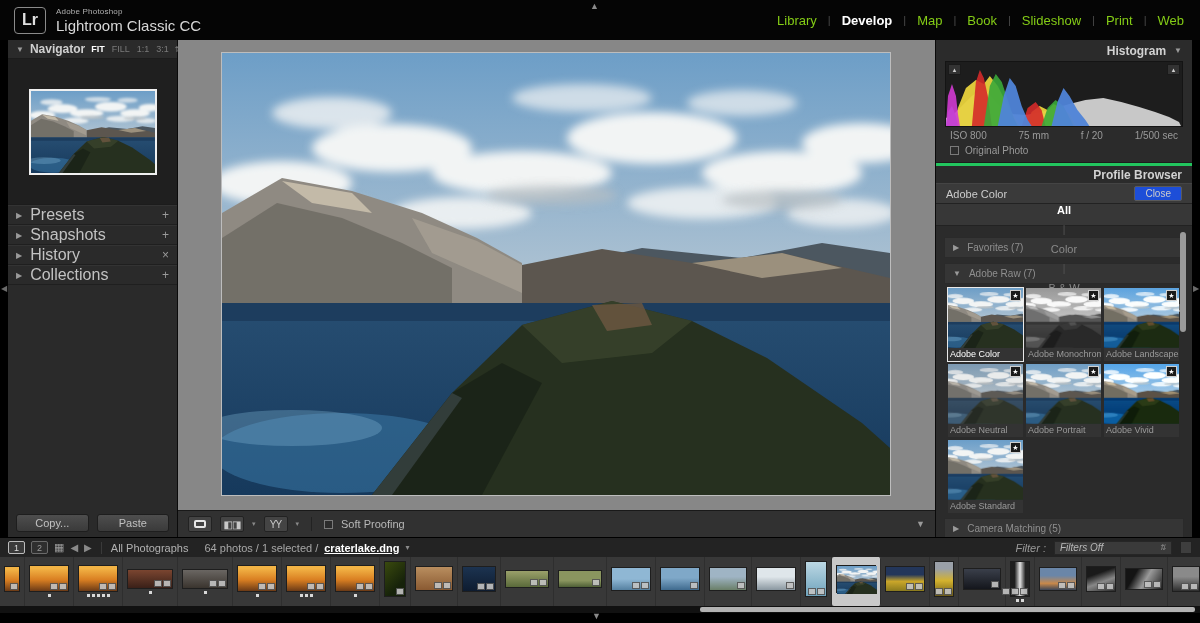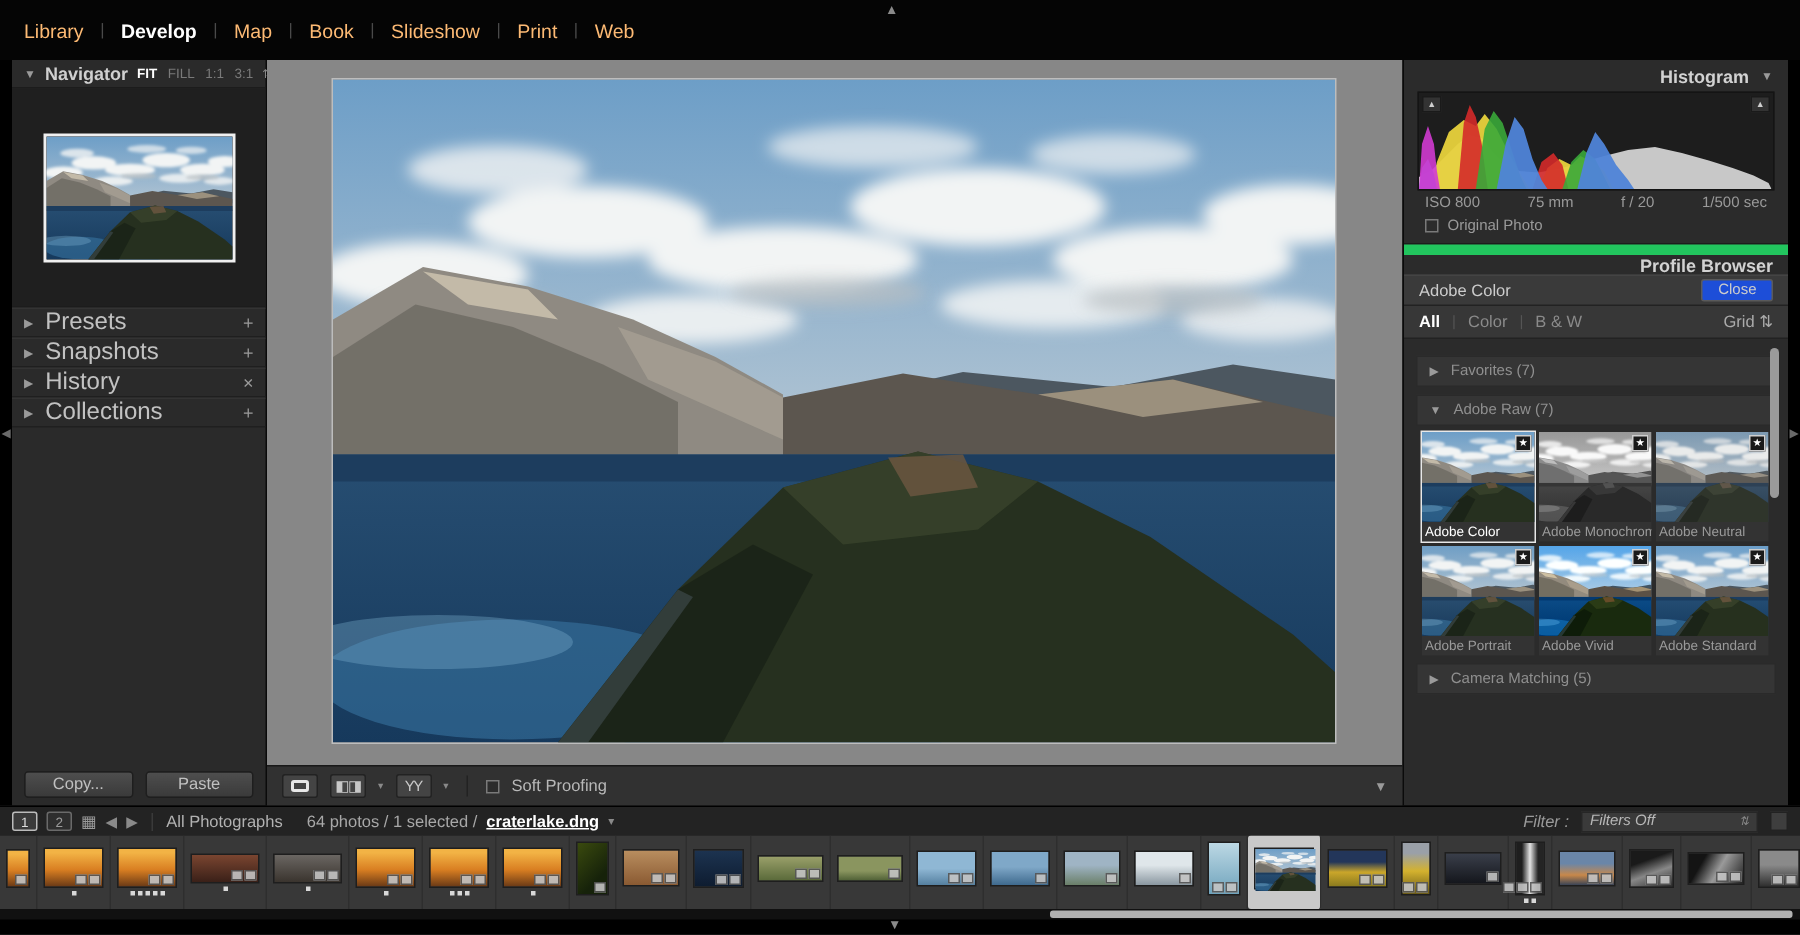--- a/index.html
+++ b/index.html
@@ -10,21 +10,21 @@
   
   .topbar { position:absolute; left:0; top:0; width:1200px; height:40px; background:#050505;
     display:flex; align-items:center; justify-content:space-between; padding:0 14px; z-index:5; }
   .brand { display:flex; align-items:center; gap:10px; }
   .logo { width:32px; height:27px; border:1px solid #8a8a8a; border-radius:4px; color:#e0e0e0;
     font-size:16px; font-weight:bold; display:flex; align-items:center; justify-content:center; }
   .brand-small { font-size:8px; color:#b0b0b0; letter-spacing:.2px; }
   .brand-large { font-size:15px; color:#d8d8d8; margin-top:1px; }
   .collapse-top { position:absolute; left:590px; top:1px; color:#8a8a8a; font-size:9px; cursor:pointer; }
   .modules { display:flex; align-items:center; }
-  .module { font-size:13px; color:#fdba74; padding:0 2px; cursor:pointer; }
+  .module { font-size:13px; color:#84cc16; padding:0 2px; cursor:pointer; }
   .module.active { color:#ffffff; font-weight:bold; }
   .mod-sep { color:#4a4a4a; font-size:11px; margin:0 9px; }
 
   
   .main { position:absolute; left:0; top:40px; width:1200px; height:497px; display:flex; }
   .edge { width:8px; background:#000; display:flex; align-items:center; justify-content:center; }
   .edge span { color:#6a6a6a; font-size:8px; }
 
   
   .left-panel { width:170px; background:#2a2a2a; border-right:1px solid #0a0a0a; position:relative; }
@@ -70,28 +70,28 @@
   .panel-title { color:#d2d2d2; font-size:12px; font-weight:bold; }
   .hist-box { margin:0 9px; height:66px; background:#1d1d1d; border:1px solid #141414; position:relative; }
   .clip-ind { position:absolute; top:2px; width:13px; height:11px; background:#333; border:1px solid #1a1a1a;
     display:flex; align-items:center; justify-content:center; cursor:pointer; }
   .clip-ind span { color:#cfcfcf; font-size:6px; }
   .hist-stats { display:flex; justify-content:space-between; padding:3px 14px 0 14px; }
   .hist-stats span { color:#9a9a9a; font-size:10px; }
   .op-row { display:flex; align-items:center; gap:6px; padding:4px 0 6px 14px; border-bottom:1px solid #1c1c1c; }
   .op-label { color:#9a9a9a; font-size:10px; }
   .pb-header { height:20px; display:flex; align-items:center; justify-content:flex-end; padding:0 10px;
-    border-top:7px solid #22c55e; }
+    border-top:3px solid #22c55e; }
   .pb-current { height:21px; background:#3a3a3a; border-top:1px solid #444; border-bottom:1px solid #222;
     display:flex; align-items:center; padding:0 10px; }
   .pb-current-label { color:#cccccc; font-size:11px; }
   .close-btn { margin-left:auto; background:#1d4ed8; border:1px solid #5a5a5a; border-radius:2px;
     color:#cccccc; font-size:10px; padding:1px 10px; cursor:pointer; font-family:inherit; }
   .pb-tabs { height:22px; background:#373737; border-bottom:1px solid #222; display:flex; align-items:center;
-    padding:0 10px; gap:8px; }
+    padding:0 10px; gap:8px;flex-direction:column; }
   .pb-tab { font-size:11px; color:#8a8a8a; cursor:pointer; }
   .pb-tab.active { color:#ffffff; font-weight:bold; }
   .pb-tab-sep { color:#555; font-size:10px; }
   .pb-view { margin-left:auto; color:#aaaaaa; font-size:11px; cursor:pointer; }
   .pb-groups { padding-top:6px; }
   .pb-group-bar { margin:5px 8px 0 8px; background:#353535; border:1px solid #2a2a2a; height:21px;
     display:flex; align-items:center; gap:8px; padding:0 8px; cursor:pointer; }
   .pb-group-label { color:#8f8f8f; font-size:10px; }
   .pb-grid { display:flex; flex-wrap:wrap; gap:3px; padding:4px 0 0 12px; }
   .pb-cell { width:75px; background:#333; cursor:pointer; position:relative; }
@@ -214,20 +214,27 @@
       <path d="M52,64 L58,34 L64,16 L70,24 L76,44 L82,58 L86,64 Z" fill="#4f84d8" opacity=".95"></path>
       <path d="M106,64 L112,40 L118,26 L124,34 L132,48 L140,58 L144,64 Z" fill="#4f84d8" opacity=".95"></path>
       <path d="M0,64 L2,34 L6,22 L10,34 L12,52 L14,64 Z" fill="#d23bd2" opacity=".9"></path>
     </g>
   </defs>
 </svg>
 
 <div class="app">
 
   <header class="topbar">
+    <div class="brand">
+      <div class="logo">Lr</div>
+      <div class="brand-text">
+        <div class="brand-small">Adobe Photoshop</div>
+        <div class="brand-large">Lightroom Classic CC</div>
+      </div>
+    </div>
     <span class="collapse-top">▲</span>
     <nav class="modules" id="modules">
         <span class="module">Library</span>
         <span class="mod-sep">|</span>
         <span class="module active">Develop</span>
         <span class="mod-sep">|</span>
         <span class="module">Map</span>
         <span class="mod-sep">|</span>
         <span class="module">Book</span>
         <span class="mod-sep">|</span>
@@ -371,20 +378,26 @@
               <div class="pb-img"><svg width="75" height="60" viewBox="0 0 668 442" preserveAspectRatio="xMidYMid slice">
                   <use href="#scene"></use>
                 </svg><span class="pb-star">★</span></div>
               <span class="pb-name">Adobe Color</span>
             </div>
             <div class="pb-cell mono">
               <div class="pb-img"><svg width="75" height="60" viewBox="0 0 668 442" preserveAspectRatio="xMidYMid slice">
                   <use href="#scene"></use>
                 </svg><span class="pb-star">★</span></div>
               <span class="pb-name">Adobe Monochrome</span>
+            </div>
+            <div class="pb-cell landscape">
+              <div class="pb-img"><svg width="75" height="60" viewBox="0 0 668 442" preserveAspectRatio="xMidYMid slice">
+                  <use href="#scene"></use>
+                </svg><span class="pb-star">★</span></div>
+              <span class="pb-name">Adobe Landscape</span>
             </div>
             <div class="pb-cell neutral">
               <div class="pb-img"><svg width="75" height="60" viewBox="0 0 668 442" preserveAspectRatio="xMidYMid slice">
                   <use href="#scene"></use>
                 </svg><span class="pb-star">★</span></div>
               <span class="pb-name">Adobe Neutral</span>
             </div>
             <div class="pb-cell portrait">
               <div class="pb-img"><svg width="75" height="60" viewBox="0 0 668 442" preserveAspectRatio="xMidYMid slice">
                   <use href="#scene"></use>

